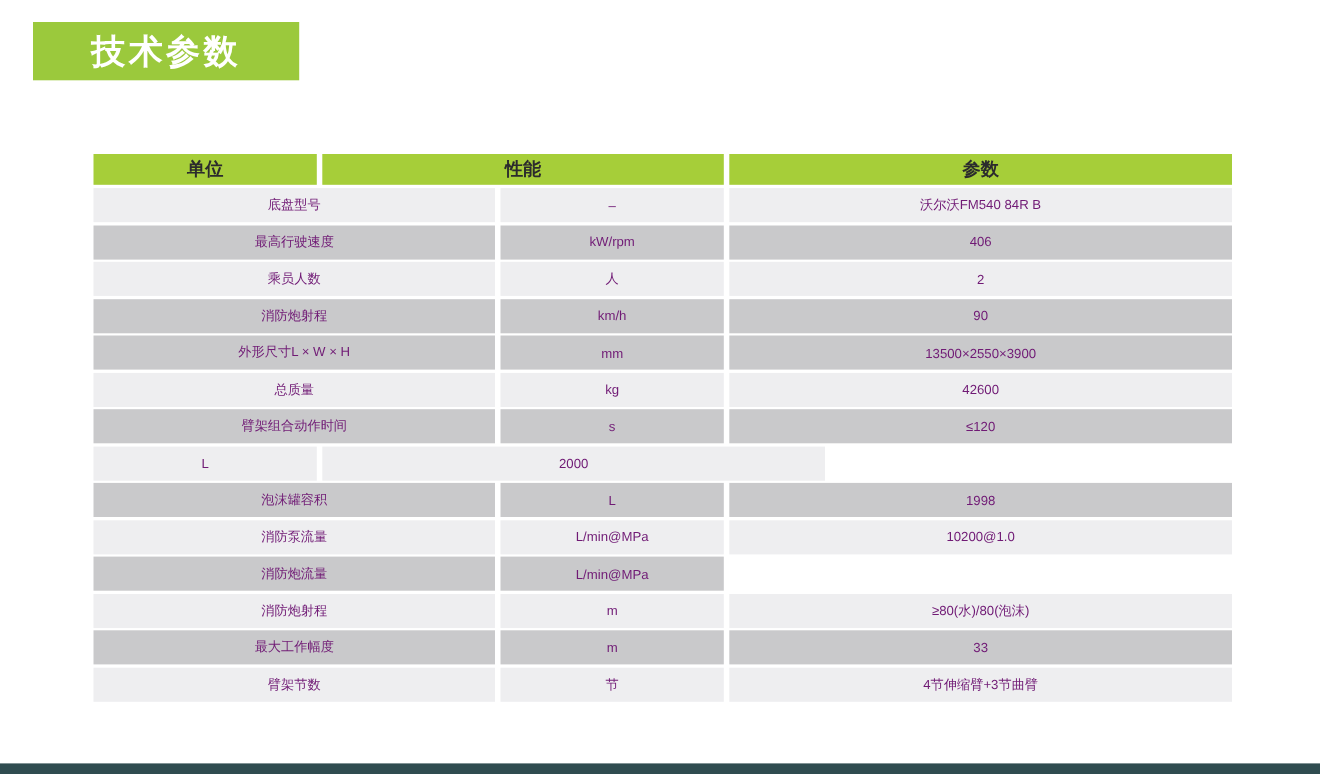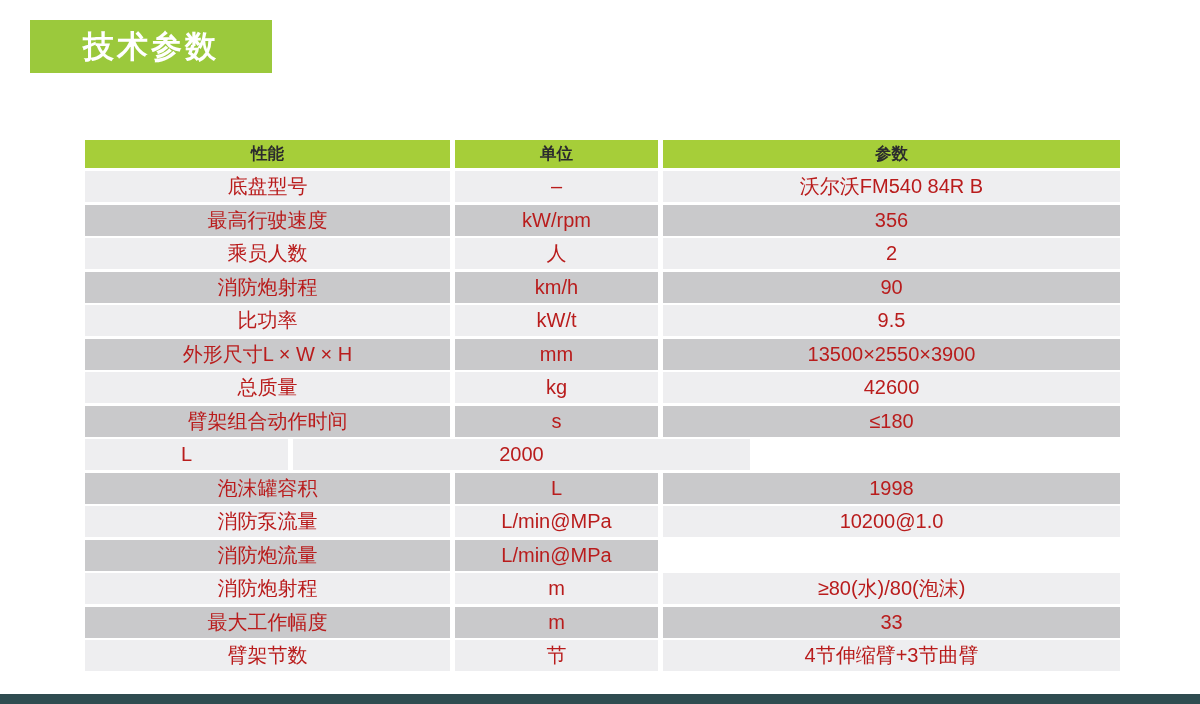--- a/index.html
+++ b/index.html
@@ -33,22 +33,22 @@
   }
   .t-row {
     display: flex;
     column-gap: 5px;
     height: 31px;
     margin-bottom: 2.5px;
   }
   .t-row.header { height: 28px; margin-bottom: 3px; }
   .cell {
     display: flex; align-items: center; justify-content: center;
-    font-size: 20px;
-    color: #b91c1c;
+    font-size: 12px;
+    color: #701a75;
     white-space: nowrap;
     overflow: hidden;
   }
   .c-name  { width: 365px; }
   .c-unit  { width: 203px; }
   .c-value { width: 457px; }
   .header .cell {
     background: #a6ce39;
     color: #2b2b2d;
     font-weight: bold;
@@ -69,71 +69,66 @@
 <body>
 
 <div class="page">
 
   <div class="title-badge">
     <span>技术参数</span>
   </div>
 
   <div class="spec-table">
     <div class="t-row header">
+      <div class="cell c-unit">单位</div>
       <div class="cell c-name">性能</div>
-      <div class="cell c-unit">单位</div>
       <div class="cell c-value">参数</div>
     </div>
     <div>
   <div class="t-row light">
     <div class="cell c-name">底盘型号</div>
     <div class="cell c-unit">–</div>
     <div class="cell c-value">沃尔沃FM540 84R B</div>
   </div>
 
   <div class="t-row dark">
     <div class="cell c-name">最高行驶速度</div>
     <div class="cell c-unit">kW/rpm</div>
-    <div class="cell c-value">356</div>
+    <div class="cell c-value">406</div>
   </div>
 
   <div class="t-row light">
     <div class="cell c-name">乘员人数</div>
     <div class="cell c-unit">人</div>
     <div class="cell c-value">2</div>
   </div>
 
   <div class="t-row dark">
     <div class="cell c-name">消防炮射程</div>
     <div class="cell c-unit">km/h</div>
     <div class="cell c-value">90</div>
   </div>
 
-  <div class="t-row light">
-    <div class="cell c-name">比功率</div>
-    <div class="cell c-unit">kW/t</div>
-    <div class="cell c-value">9.5</div>
-  </div>
 
   <div class="t-row dark">
     <div class="cell c-name">外形尺寸L × W × H</div>
     <div class="cell c-unit">mm</div>
     <div class="cell c-value">13500×2550×3900</div>
   </div>
 
   <div class="t-row light">
     <div class="cell c-name">总质量</div>
     <div class="cell c-unit">kg</div>
     <div class="cell c-value">42600</div>
   </div>
 
   <div class="t-row dark">
     <div class="cell c-name">臂架组合动作时间</div>
     <div class="cell c-unit">s</div>
-    <div class="cell c-value">≤180</div>
+    <div class="cell c-value">≤120</div>
   </div>
 
   <div class="t-row light">
     <div class="cell c-unit">L</div>
     <div class="cell c-value">2000</div>
   </div>
 
   <div class="t-row dark">
     <div class="cell c-name">泡沫罐容积</div>
     <div class="cell c-unit">L</div>

